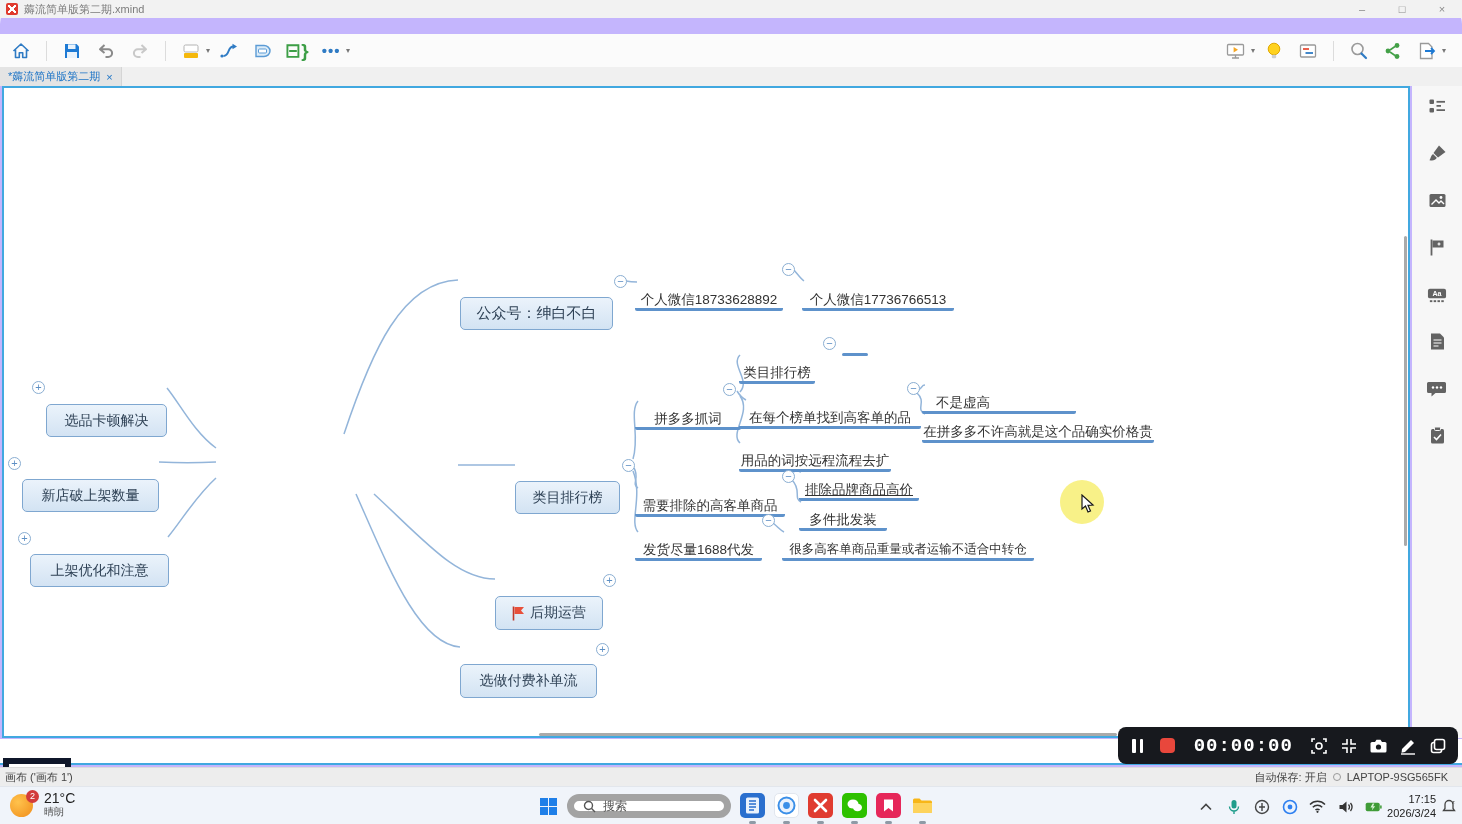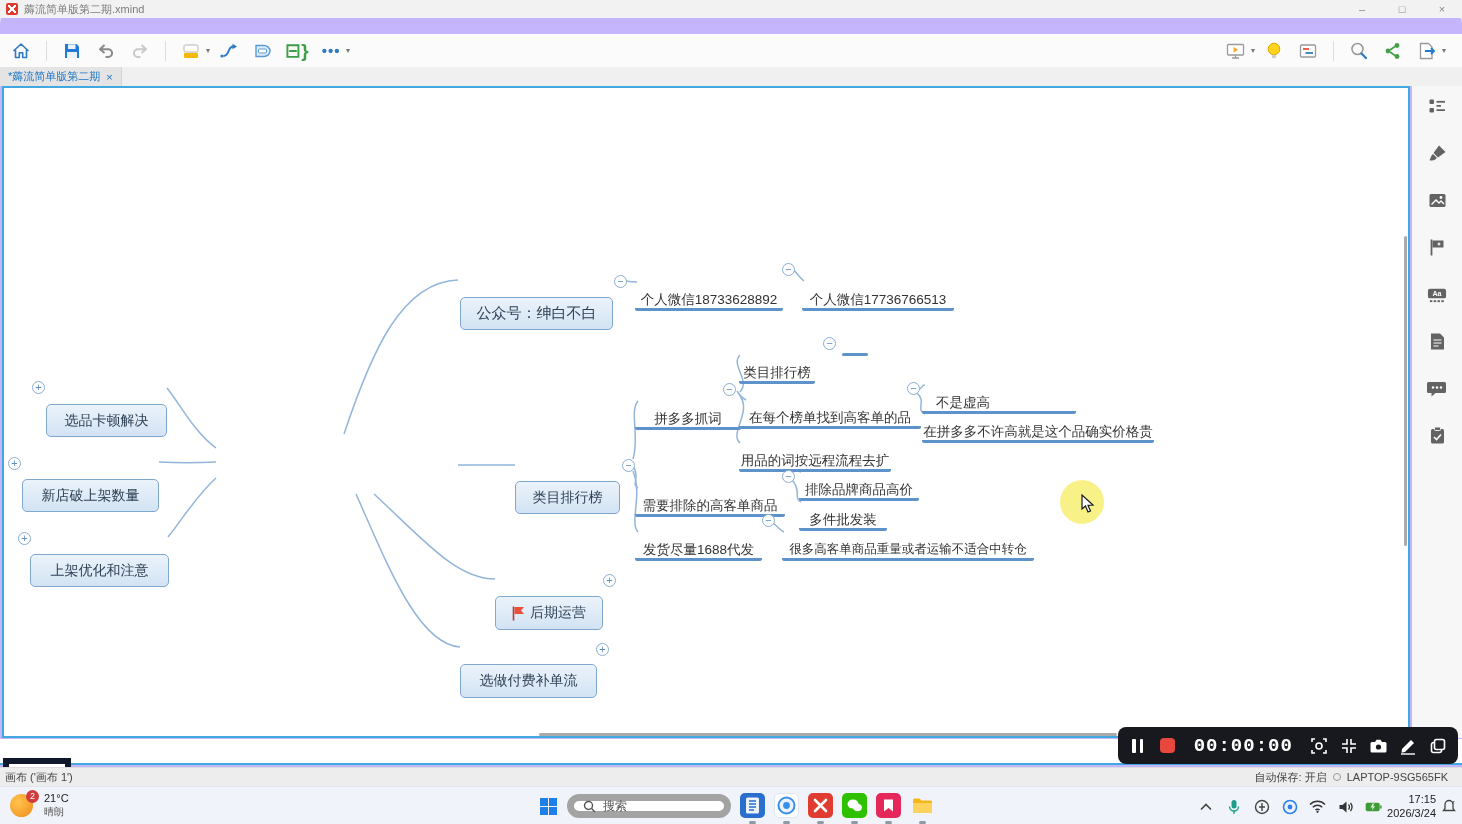--- a/index.html
+++ b/index.html
@@ -80,21 +80,21 @@
   .rec-pause { display:flex; gap:4px; }
   .rec-pause i { display:block; width:3.5px; height:14px; background:#fff; border-radius:1px; }
 
   
   .taskbar { position:absolute; left:0; top:786px; width:1462px; height:38px; background:#f0f4fa; border-top:1px solid #e2e6ec; }
   .weather { position:absolute; left:10px; top:4px; display:flex; align-items:center; gap:7px; }
   .weather-ic { position:relative; width:27px; height:27px; }
   .sun { position:absolute; left:0; top:3px; width:23px; height:23px; border-radius:50%; background:radial-gradient(circle at 35% 35%,#ffc34d,#f08c1a); }
   .wbadge { position:absolute; right:-2px; top:-1px; width:13px; height:13px; border-radius:50%; background:#d23b3b; color:#fff; font-size:9px; line-height:13px; text-align:center; }
   .wtxt { display:flex; flex-direction:column; line-height:13px; }
-  .wtemp { font-size:11px; color:#222;text-align:center; }
+  .wtemp { font-size:14px; color:#222;text-align:center; }
   .wdesc { font-size:10px; color:#555; }
   .startbtn { position:absolute; left:537px; top:8px; width:22px; height:22px; display:flex; align-items:center; justify-content:center; }
   .searchbox { position:absolute; left:567px; top:7px; width:164px; height:24px; border-radius:13px; background:#fff; border:7px solid #a3a3a3; display:flex; align-items:center; padding-left:9px; gap:7px; }
   .searchbox span { font-size:12px; color:#555; }
   .tb-app { position:absolute; top:6px; width:25px; height:25px; border-radius:5px; display:flex; align-items:center; justify-content:center; }
   .run-dot { position:absolute; top:34px; width:7px; height:2.5px; border-radius:2px; background:#8e9aa6; }
   .tray { position:absolute; right:80px; top:11px; display:flex; align-items:center; gap:11px; }
   .tray .sb { width:17px; height:17px; }
   .clock { position:absolute; right:26px; top:5px; text-align:right; font-size:11px; color:#222; line-height:14px; }
   .bell { position:absolute; right:5px; top:11px; }
@@ -284,21 +284,21 @@
 
     <div class="lt" style="left:735px;top:292px;width:182px;">在每个榜单找到高客单的品</div>
     <div class="xp" style="left:903px;top:294px;">−</div>
 
     <div class="lt" style="left:918px;top:277px;width:154px;text-align:left;padding-left:14px;">不是虚高</div>
     <div class="lt" style="left:918px;top:306px;width:232px;">在拼多多不许高就是这个品确实价格贵</div>
     <div class="lt" style="left:735px;top:335px;width:152px;">用品的词按远程流程去扩</div>
 
     <div class="lt" style="left:631px;top:380px;width:150px;">需要排除的高客单商品</div>
     <div class="xp" style="left:778px;top:382px;">−</div>
-    <div class="lt" style="left:795px;top:364px;width:120px;">排除品牌商品高价</div>
+    <div class="lt" style="left:795px;top:364px;width:120px;text-decoration:underline;">排除品牌商品高价</div>
     <div class="lt" style="left:795px;top:394px;width:88px;">多件批发装</div>
 
     <div class="lt" style="left:631px;top:424px;width:127px;">发货尽量1688代发</div>
     <div class="xp" style="left:758px;top:426px;">−</div>
     <div class="lt small" style="left:778px;top:424px;width:252px;">很多高客单商品重量或者运输不适合中转仓</div>
 
     <div class="bt" style="left:491px;top:476px;width:108px;height:34px;">
       <svg class="flag-ic" viewBox="0 0 13 15">
           <path d="M1.5 0.5 V14.5" stroke="#c0392b" stroke-width="1.6"></path>
           <path d="M2.5 1 H12 L9 4.5 L12 8 H2.5 Z" fill="#e8503a"></path>

